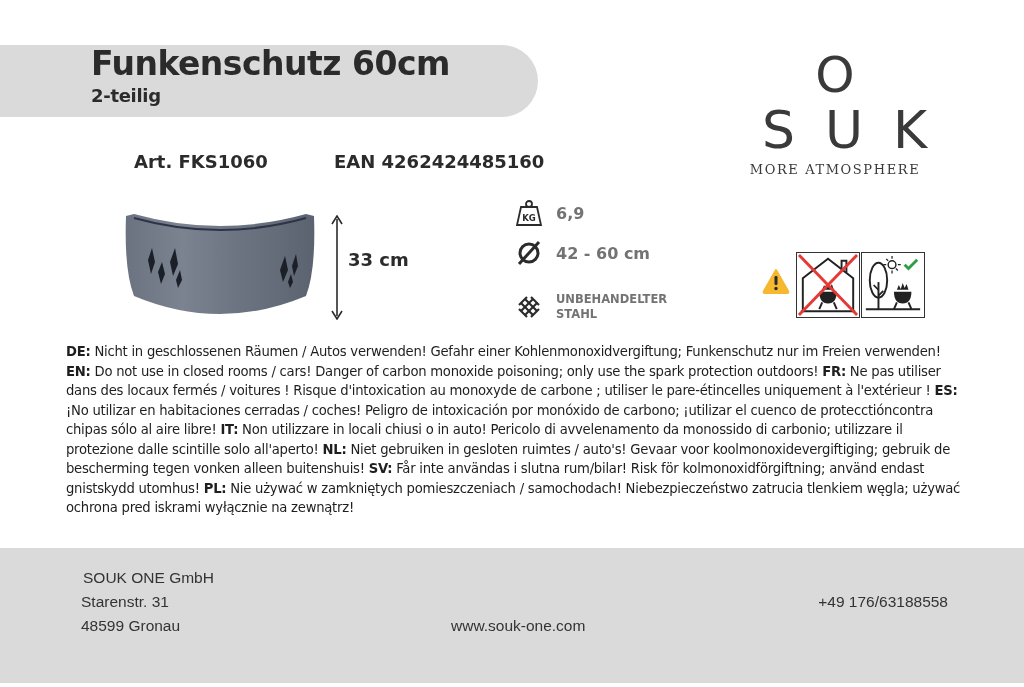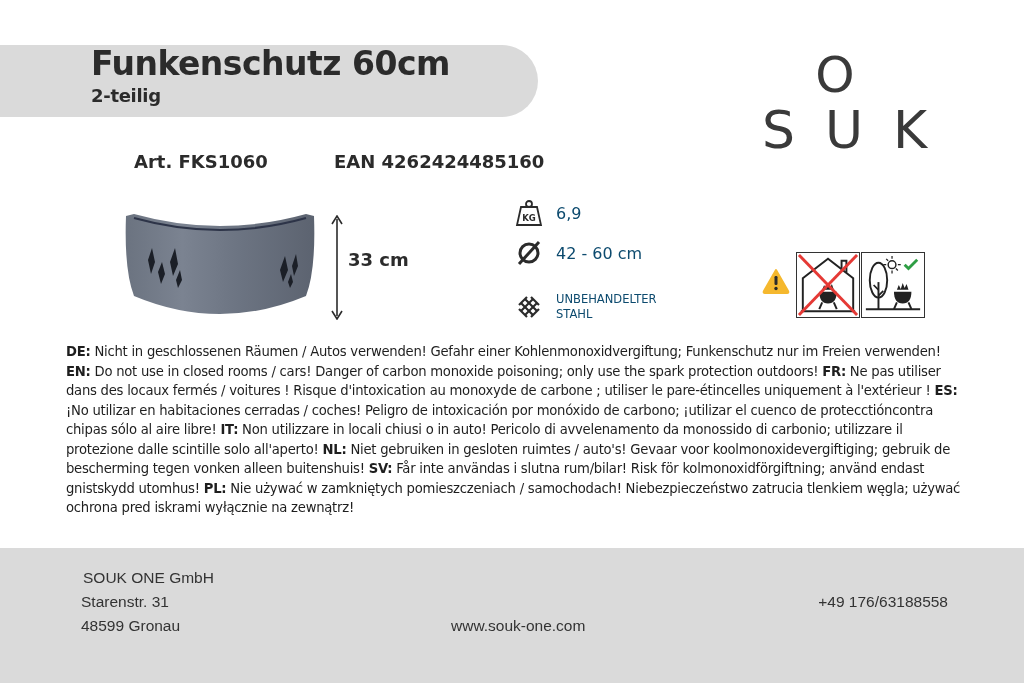--- a/index.html
+++ b/index.html
@@ -27,21 +27,21 @@
   .logo-o { font-family: "DejaVu Sans", sans-serif; font-size: 50px; line-height: 50px; font-weight: normal; }
   .logo-suk { font-family: "DejaVu Sans", sans-serif; font-size: 52px; line-height: 56px; letter-spacing: 30px; margin-left: 22px; margin-top: 2px; }
   .logo-tag { font-family: "DejaVu Serif", serif; font-size: 13px; letter-spacing: 1.6px; margin-top: 4px; }
 
   .product-img { position: absolute; left: 120px; top: 210px; width: 200px; height: 120px; }
   .height-arrow { position: absolute; left: 331px; top: 215px; width: 12px; height: 105px; }
   .height-label { position: absolute; left: 348px; top: 249px; font-weight: bold; font-size: 18px; text-align: center; }
 
   .spec { position: absolute; left: 514px; display: flex; align-items: center; gap: 12px; }
   .spec .ico { width: 30px; height: 30px; display: flex; align-items: center; justify-content: center; }
-  .spec .val { font-weight: normal; font-size: 16px; color: #0c4a6e; }
+  .spec .val { font-weight: bold; font-size: 16px; color: #737373; }
   .spec .val.small { font-size: 11.5px; line-height: 15px; }
 
   .warn { position: absolute; left: 762px; top: 268px; }
   .pict-box { position: absolute; top: 252px; width: 64px; height: 66px; border: 1.5px solid #333; background: #fff; }
 
   .warning-text {
     position: absolute; left: 66px; top: 342px; width: 900px;
     font-family: "DejaVu Sans", sans-serif; font-size: 13.2px; line-height: 19.5px; color: #1e1e1e;
     letter-spacing: -0.25px;
   }
@@ -58,20 +58,21 @@
 <div class="title-bar"></div>
 <div class="title">Funkenschutz 60cm</div>
 <div class="subtitle">2-teilig</div>
 
 <div class="art">Art. FKS1060</div>
 <div class="ean">EAN 4262424485160</div>
 
 <div class="logo">
   <div class="logo-o">O</div>
   <div class="logo-suk">SUK</div>
+  <div class="logo-tag">MORE ATMOSPHERE</div>
 </div>
 
 <svg class="product-img" viewBox="0 0 200 120">
   <defs>
     <linearGradient id="steel" x1="0" x2="1" y1="0" y2="0">
       <stop offset="0" stop-color="#6b7380"></stop>
       <stop offset="0.3" stop-color="#7b8391"></stop>
       <stop offset="0.6" stop-color="#6c7482"></stop>
       <stop offset="1" stop-color="#5c6370"></stop>
     </linearGradient>

